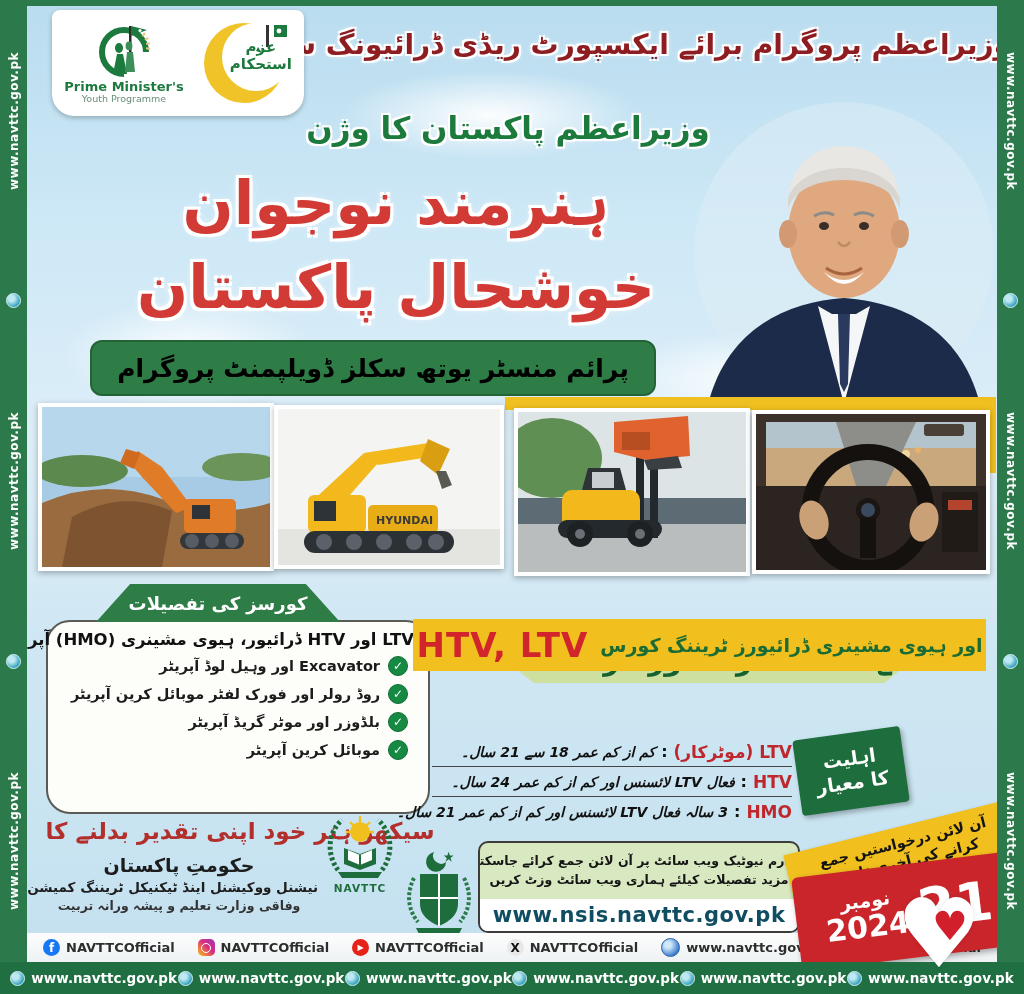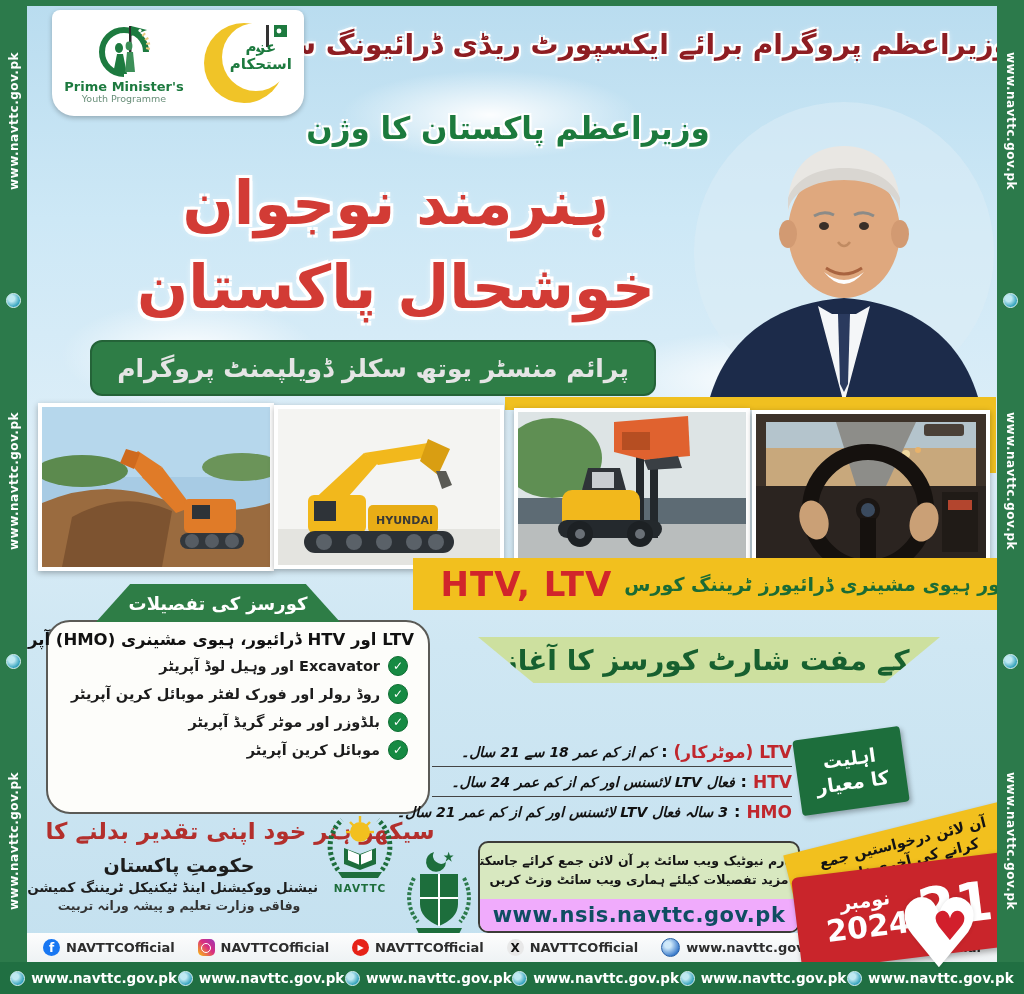--- a/index.html
+++ b/index.html
@@ -31,21 +31,21 @@
 
   .pm-photo{position:absolute;left:668px;top:92px;width:348px;height:312px;z-index:3;}
 
   .vision{position:absolute;left:278px;top:110px;width:460px;text-align:center;direction:rtl;color:#1c7a3d;font-size:31px;font-weight:bold;z-index:8;white-space:nowrap;
     text-shadow:-2px -2px 0 #fff,2px -2px 0 #fff,-2px 2px 0 #fff,2px 2px 0 #fff,0 0 5px #fff;}
   .headline{position:absolute;width:540px;left:126px;text-align:center;direction:rtl;color:#d23b35;font-weight:bold;z-index:8;white-space:nowrap;
     text-shadow:-3px -3px 0 #fff,3px -3px 0 #fff,-3px 3px 0 #fff,3px 3px 0 #fff,0 0 8px #fff;}
   .headline1{top:168px;font-size:60px;}
   .headline2{top:252px;font-size:60px;}
   .green-band{position:absolute;left:90px;top:340px;width:562px;height:52px;background:#2e7d46;border-radius:12px;border:2px solid #246338;display:flex;align-items:center;justify-content:center;z-index:8;}
-  .green-band span{color:#e5e5e5;font-size:25px;font-weight:bold;direction:rtl;white-space:nowrap;}
+  .green-band span{color:#000000;font-size:25px;font-weight:bold;direction:rtl;white-space:nowrap;}
 
   
   .yellow-back{position:absolute;left:505px;top:397px;width:491px;height:13px;background:#f0c020;z-index:4;}
   .yellow-back2{position:absolute;left:974px;top:397px;width:22px;height:76px;background:#f0c020;z-index:4;}
   .photo{position:absolute;background:#fff;padding:4px;box-shadow:0 2px 6px rgba(0,0,0,.3);z-index:6;}
   .photo svg{display:block;}
   .photo1{left:38px;top:403px;}
   .photo2{left:274px;top:405px;}
   .photo3{left:514px;top:408px;}
   .photo4{left:752px;top:410px;}
@@ -61,21 +61,21 @@
   .tagline{position:absolute;left:40px;top:818px;width:400px;text-align:center;direction:rtl;color:#b32f2c;font-size:23px;font-weight:bold;z-index:6;white-space:nowrap;}
   .gov-block{position:absolute;left:40px;top:854px;width:278px;text-align:center;direction:rtl;z-index:6;color:#1d1d1d;}
   .gov1{font-size:19px;font-weight:bold;margin-bottom:3px;}
   .gov2{font-size:13.5px;font-weight:bold;margin-bottom:3px;white-space:nowrap;}
   .gov3{font-size:12.5px;font-weight:bold;color:#333;}
   .navttc-logo{position:absolute;left:318px;top:810px;width:84px;height:88px;z-index:6;text-align:center;}
   .navttc-label{color:#1d6e3c;font-weight:bold;font-size:10.5px;letter-spacing:1px;margin-top:-2px;}
   .pak-emblem{position:absolute;left:404px;top:848px;width:70px;height:92px;z-index:6;}
 
   
-  .htv-band{position:absolute;left:413px;top:558px;width:573px;height:52px;background:#f2c01e;display:flex;align-items:center;justify-content:center;gap:12px;z-index:7;padding-left:24px;}
+  .htv-band{position:absolute;left:413px;top:619px;width:573px;height:52px;background:#f2c01e;display:flex;align-items:center;justify-content:center;gap:12px;z-index:7;}
   .htv-latin{color:#d1252b;font-size:34px;font-weight:bold;letter-spacing:1px;}
   .htv-urdu{color:#1b6b35;font-size:19px;font-weight:bold;direction:rtl;white-space:nowrap;}
   .free-trap{position:absolute;left:478px;top:637px;width:462px;height:46px;background:#cde09f;clip-path:polygon(0 0,100% 0,88% 100%,12% 100%);display:flex;align-items:center;justify-content:center;gap:8px;z-index:6;}
   .free-num{color:#17602f;font-size:36px;font-weight:bold;line-height:1;}
   .free-txt{color:#17602f;font-size:28px;font-weight:bold;direction:rtl;white-space:nowrap;margin-left:14px;}
   .para{position:absolute;left:432px;top:690px;width:575px;direction:rtl;text-align:center;font-size:15px;font-weight:bold;color:#141414;line-height:1.4;z-index:6;}
   .elig-rows{position:absolute;left:432px;top:737px;width:360px;z-index:6;}
   .elig-row{direction:rtl;display:flex;align-items:center;gap:6px;height:29px;}
   .elig-row.hr{border-bottom:1.5px solid #444;}
   .elig-label{color:#c0272d;font-size:17px;font-weight:bold;white-space:nowrap;}
@@ -89,21 +89,21 @@
   .date-day{color:#fff;font-size:54px;font-weight:bold;line-height:1;}
   .date-mid{display:flex;flex-direction:column;align-items:center;}
   .date-month{color:#fff;font-size:19px;font-weight:bold;}
   .date-year{color:#fff;font-size:30px;font-weight:bold;line-height:1.05;}
   .heart{position:absolute;left:896px;top:886px;z-index:45;width:110px;height:104px;pointer-events:none;}
   .heart .outer{position:absolute;left:0;top:0;font-size:96px;color:#fff;line-height:1;text-shadow:0 0 4px rgba(0,0,0,.12);}
   .heart .inner{position:absolute;left:36px;top:20px;font-size:40px;color:#d21f2c;line-height:1;}
   .website-box{position:absolute;left:478px;top:841px;width:322px;height:92px;background:#d8e8c0;border:2px solid #3c3c38;border-radius:10px;z-index:6;overflow:hidden;box-sizing:border-box;display:flex;flex-direction:column;}
   .web-lines{flex:1;display:flex;flex-direction:column;align-items:center;justify-content:center;direction:rtl;padding:2px 6px;}
   .web-line{font-size:12.5px;font-weight:bold;color:#151515;white-space:nowrap;line-height:1.5;}
-  .web-url-strip{height:32px;background:#f0abfc;display:flex;align-items:center;justify-content:center;}
+  .web-url-strip{height:32px;background:#ffffff;display:flex;align-items:center;justify-content:center;}
   .web-url{color:#0f4d62;font-size:21px;font-weight:bold;letter-spacing:.5px;}
 
   
   .social-bar{position:absolute;left:27px;top:933px;width:970px;height:29px;background:linear-gradient(180deg,#fdfdfd,#eef2f4);z-index:8;display:flex;align-items:center;justify-content:space-between;padding:0 16px;box-sizing:border-box;}
   .soc-item{display:flex;align-items:center;gap:6px;color:#2d2d2d;font-size:13px;font-weight:bold;}
   .ic{width:17px;height:17px;border-radius:50%;display:flex;align-items:center;justify-content:center;color:#fff;font-weight:bold;flex:none;}
   .ic-fb{background:#1877f2;font-size:12px;}
   .ic-ig{background:linear-gradient(45deg,#f5a623 10%,#d92e7f 55%,#9b36b7);border-radius:5px;}
   .ic-ig i{display:block;width:8px;height:8px;border:1.8px solid #fff;border-radius:50%;}
   .ic-yt{background:#e62117;font-size:8px;}

